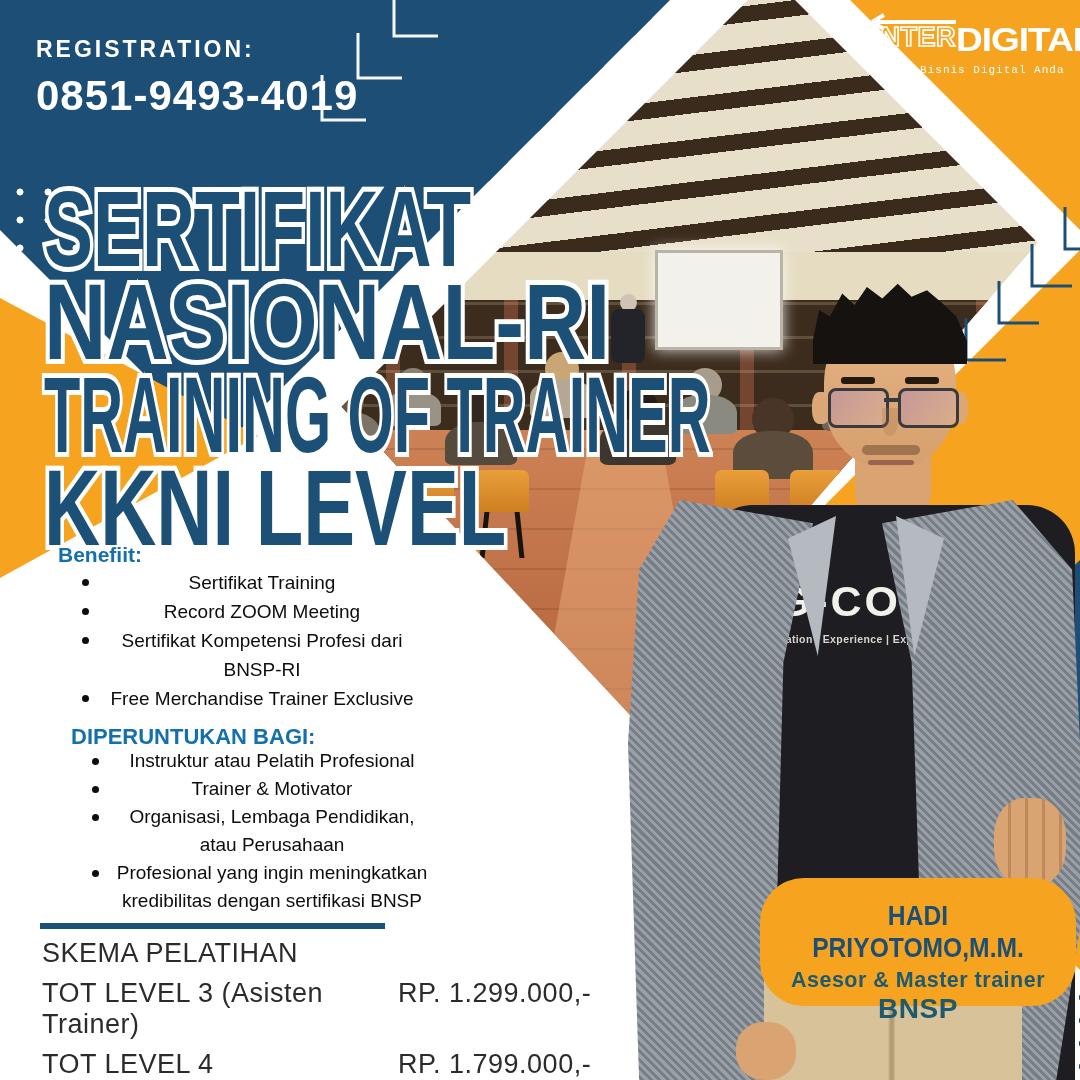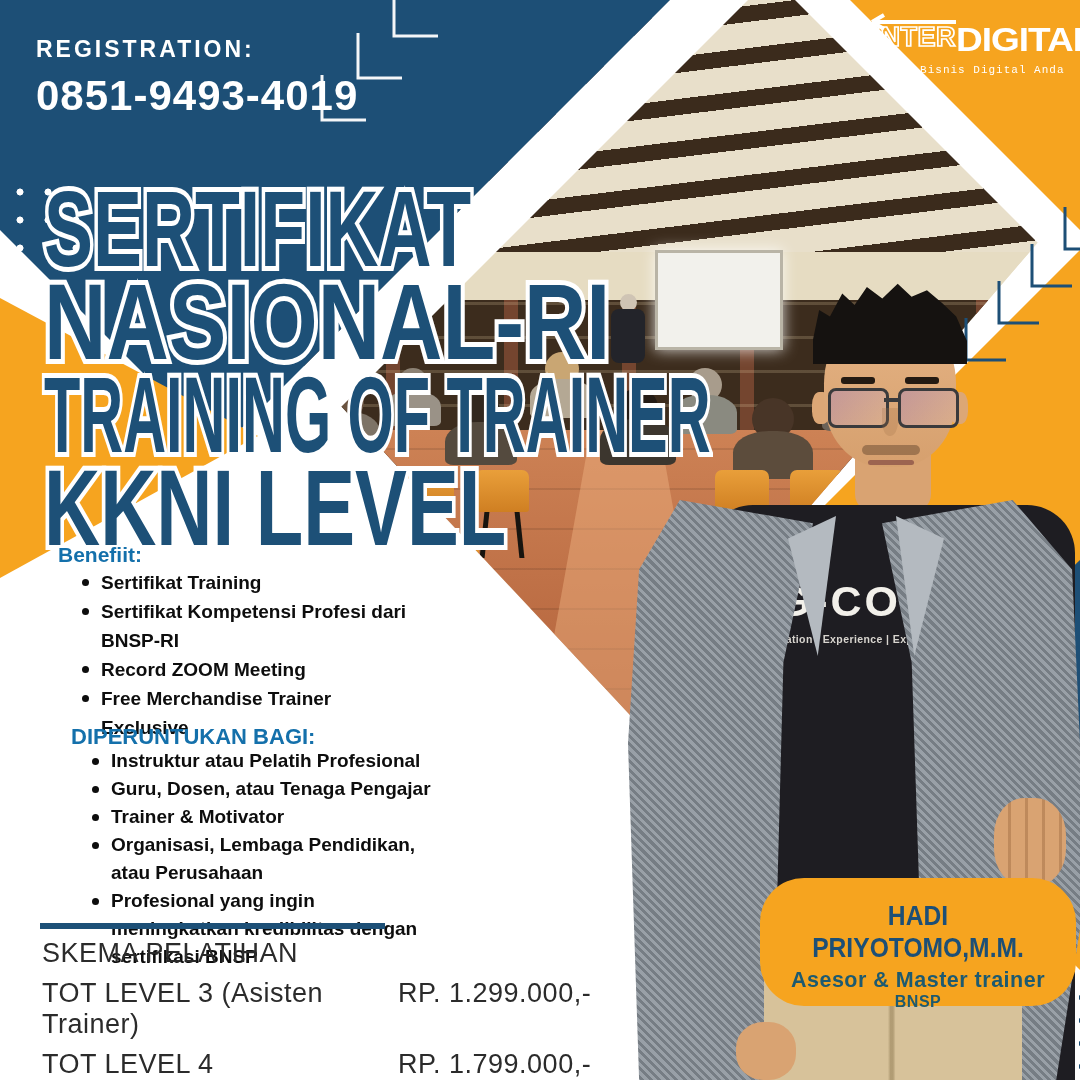--- a/index.html
+++ b/index.html
@@ -89,21 +89,21 @@
           line-height:1;color:#1d5077;transform:scaleX(var(--sx));transform-origin:left top;
           letter-spacing:0px;}
   .t-line::before{content:attr(data-text);position:absolute;left:0;top:0;z-index:-1;
                   -webkit-text-stroke:10px #fff;color:#fff;}
 
   
   .content{position:absolute;inset:0;z-index:8;color:#0d0d0d;margin-left:16px;}
   .sec-head{position:absolute;font-weight:800;color:#1470ab;}
   .benefits-head{left:42px;top:543px;font-size:21px;}
   .audience-head{left:55px;top:724px;font-size:22px;}
-  ul.blist{position:absolute;margin:0;padding:0;list-style:none;font-weight:700;}
+  ul.blist{position:absolute;margin:0;padding:0;list-style:none;font-weight:400;text-align:center;}
   ul.blist li{position:relative;padding-left:23px;}
   ul.blist li::before{content:"";position:absolute;left:4px;top:11px;width:7px;height:7px;
                       border-radius:50%;background:#0d0d0d;}
   .benefits-list{left:62px;top:568px;width:345px;font-size:19px;line-height:29px;}
   .audience-list{left:72px;top:747px;width:345px;font-size:19px;line-height:28px;}
   .divider{position:absolute;left:40px;top:923px;width:345px;height:6px;background:#1d5077;z-index:8;}
   .schema{position:absolute;left:42px;top:938px;z-index:8;color:#2b2b2b;font-size:27px;
           letter-spacing:0.5px;font-weight:400;}
   .schema-row{display:flex;margin-top:9px;}
   .schema-head{margin-top:0;text-align:center;}
@@ -143,21 +143,21 @@
           background-image:repeating-linear-gradient(90deg,rgba(0,0,0,0) 0 14px,rgba(140,90,50,.35) 14px 17px);}
   .m-fist2{position:absolute;left:736px;top:1022px;width:60px;height:58px;background:#d9a372;border-radius:45%;}
   .m-pants{position:absolute;left:764px;top:958px;width:258px;height:122px;background:#d7c29a;
            background-image:linear-gradient(90deg,rgba(0,0,0,0) 0 48%,rgba(120,100,60,.4) 49% 50%,rgba(0,0,0,0) 51%);}
 
   
   .card{position:absolute;left:760px;top:878px;width:316px;height:128px;z-index:7;
         background:#f6a41f;border-radius:44px;text-align:center;color:#1d4f76;}
   .card-name{margin-top:22px;font-size:28px;font-weight:800;transform:scaleX(0.88);letter-spacing:0px;}
   .card-role{font-size:21.5px;font-weight:700;color:#1d5a70;margin-top:4px;letter-spacing:0.5px;}
-  .card-org{font-size:16px;font-weight:700;color:#1d5a70;letter-spacing:0.5px;}
+  .card-org{font-size:28px;font-weight:700;color:#1d5a70;letter-spacing:0.5px;}
 </style>
 </head>
 <body>
 
 <div class="canvas">
 
   <div class="photo">
     <div class="ph-bg"></div>
     <div class="ph-beams"></div>
     <div class="ph-wall"></div>
@@ -280,29 +280,28 @@
   <div class="card">
     <div class="card-name">HADI PRIYOTOMO,M.M.</div>
     <div class="card-role">Asesor &amp; Master trainer</div>
     <div class="card-org">BNSP</div>
   </div>
 
   <div class="content">
     <div class="sec-head benefits-head">Benefiit:</div>
     <ul class="blist benefits-list">
       <li>Sertifikat Training</li>
+      <li>Record ZOOM Meeting</li>
       <li>Sertifikat Kompetensi Profesi dari BNSP-RI</li>
-      <li>Record ZOOM Meeting</li>
       <li>Free Merchandise Trainer Exclusive</li>
     </ul>
 
     <div class="sec-head audience-head">DIPERUNTUKAN BAGI:</div>
     <ul class="blist audience-list">
       <li>Instruktur atau Pelatih Profesional</li>
-      <li>Guru, Dosen, atau Tenaga Pengajar</li>
       <li>Trainer &amp; Motivator</li>
       <li>Organisasi, Lembaga Pendidikan, atau Perusahaan</li>
       <li>Profesional yang ingin meningkatkan kredibilitas dengan sertifikasi BNSP</li>
     </ul>
   </div>
 
   <div class="divider"></div>
 
   <div class="schema">
     <div class="schema-row schema-head">

